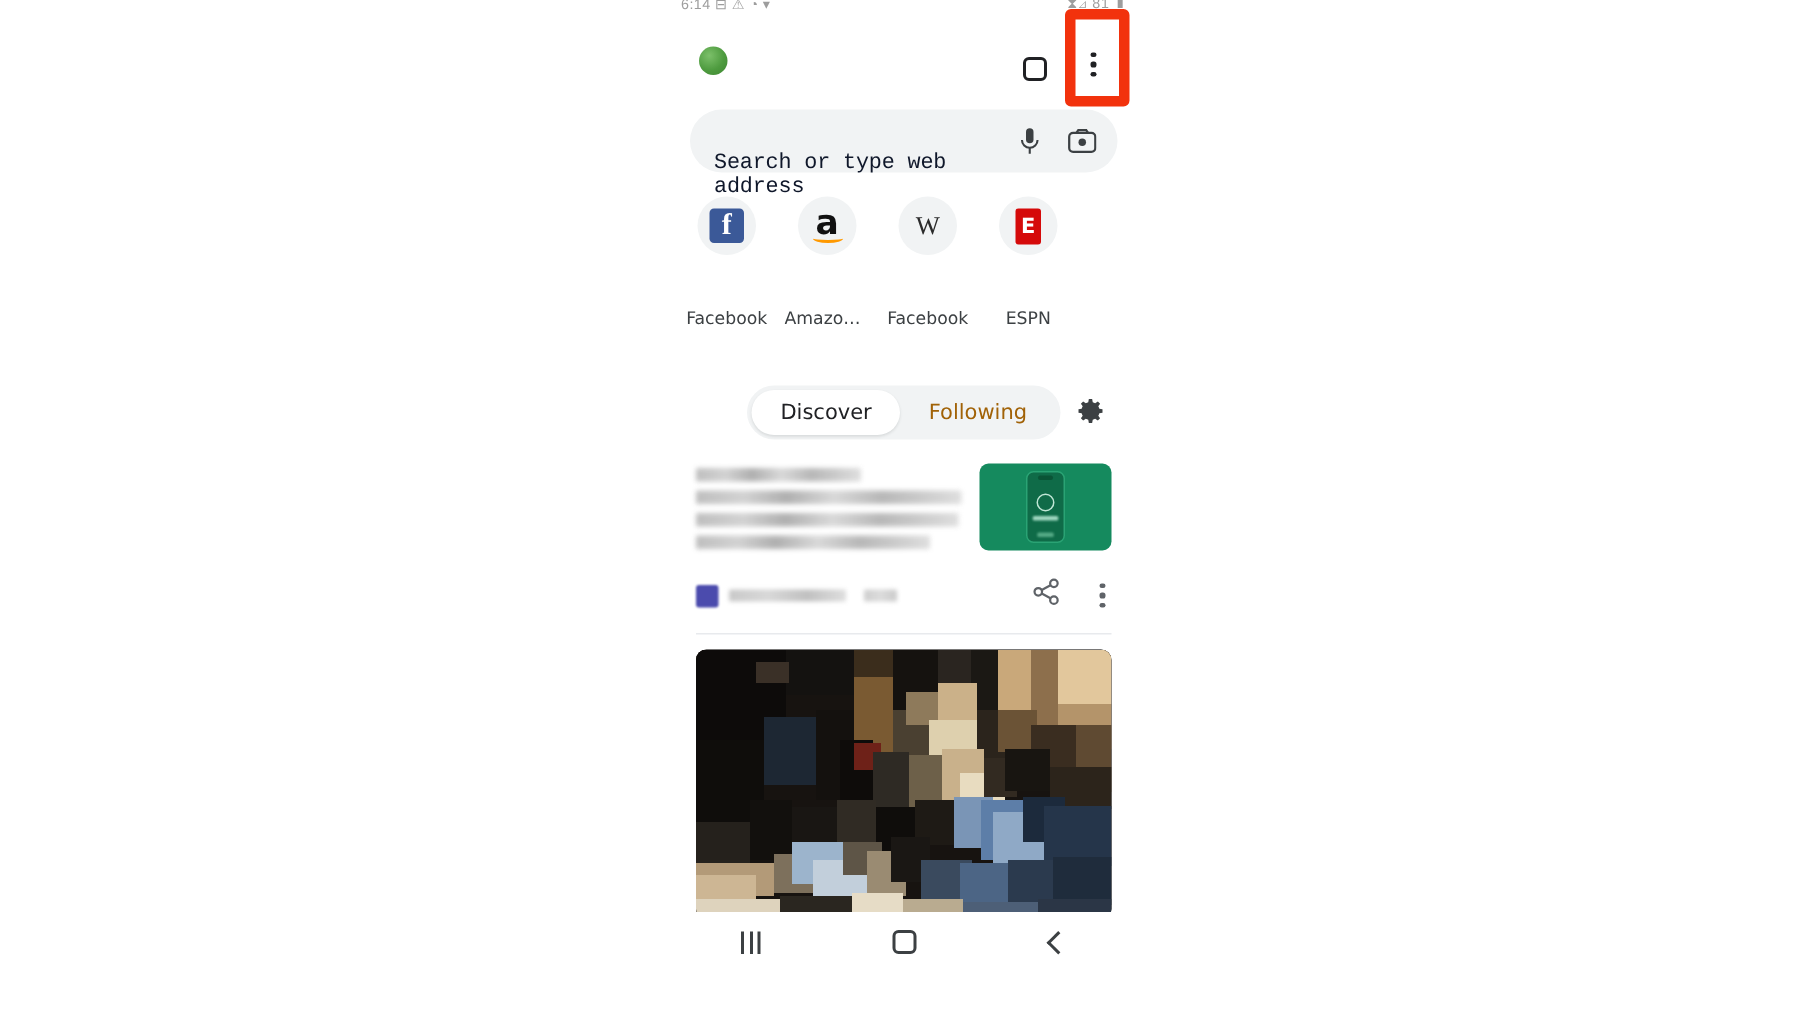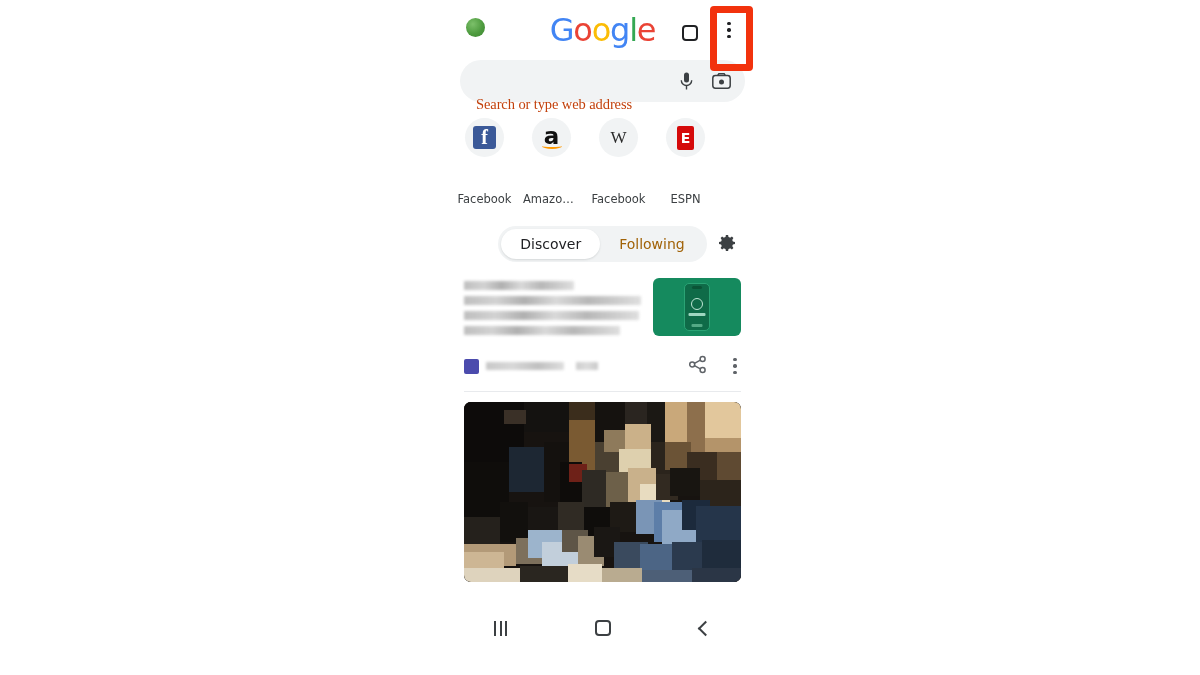--- a/index.html
+++ b/index.html
@@ -101,22 +101,22 @@
     margin: 6px 10px 0 10px;
     height: 42px;
     background: #f1f3f4;
     border-radius: 22px;
     display: flex; align-items: center;
     padding: 0 14px 0 16px;
   }
   .search-text {
     flex: 1;
     font-size: 14.5px;
-    color: #c2410c;
-    font-family: Liberation Serif, serif;
+    color: #0f172a;
+    font-family: Liberation Mono, monospace;
     letter-spacing: -0.1px;
     margin-top: 46px;
   }
   .mic-icon { width: 18px; margin-right: 16px; display:flex; justify-content:center;}
   .cam-icon { width: 20px; display:flex; justify-content:center;}
 
   
   .shortcuts {
     display: flex;
     padding: 16px 0 0 6px;
@@ -141,21 +141,21 @@
   .yt-tile::after{content:""; border-left:7px solid #fff; border-top:4.5px solid transparent; border-bottom:4.5px solid transparent; margin-left:2px;}
   .az-tile { font-family:"DejaVu Sans", sans-serif; font-size:23px; font-weight:700; color:#111; line-height:20px;}
   .az-smile{ width:20px;height:6px;border-bottom:2px solid #FF9900;border-radius:0 0 50% 50%; margin:-3px auto 0;}
   .wiki-tile{ font-family:"Liberation Serif", serif; font-size:17px; color:#2b2b2b;}
   .espn-tile{ width:17px;height:24px;background:#D50A0A;border-radius:2px; display:flex;align-items:center;justify-content:center;
     color:#fff;font-weight:bold;font-size:14px;font-family:"DejaVu Sans",sans-serif;}
 
   
   .tabrow {
     display: flex; align-items: center; justify-content: center;
-    margin-top: 20px; position: relative;
+    margin-top: 38px; position: relative;
   }
   .tabgroup {
     display: flex; background: #f1f3f4; border-radius: 20px; height: 36px; align-items:center;
     padding: 3px;
   }
   .tab {
     height: 30px; padding: 0 19px;
     display:flex;align-items:center;
     font-size: 14px; color:#a16207;
     font-family:"DejaVu Sans",sans-serif;
@@ -245,27 +245,28 @@
   .nav-home { width:16px;height:16px;border:2px solid #3c4043;border-radius:4px; }
   .nav-back { width:11px;height:11px;border-left:2px solid #3c4043;border-bottom:2px solid #3c4043;transform:rotate(45deg); }
 </style>
 </head>
 <body>
 
 <div class="page">
 
   <div class="phone">
 
+    <div class="statusbar">
+      <div class="status-left">6:14 ⊟ ⚠ ◔ ▾</div>
+      <div class="status-right">⧗⊿ 81 ▮</div>
+    </div>
 
     <div class="topbar">
       <div class="avatar"></div>
 
-      <div class="glogo">
-        <span>G</span><span>o</span><span>o</span><span>g</span><span>l</span><span>e</span>
-      </div>
 
       <div class="tabcount"></div>
 
       <div class="menu-dots">
         <i></i>
         <i></i>
         <i></i>
       </div>
     </div>
 

